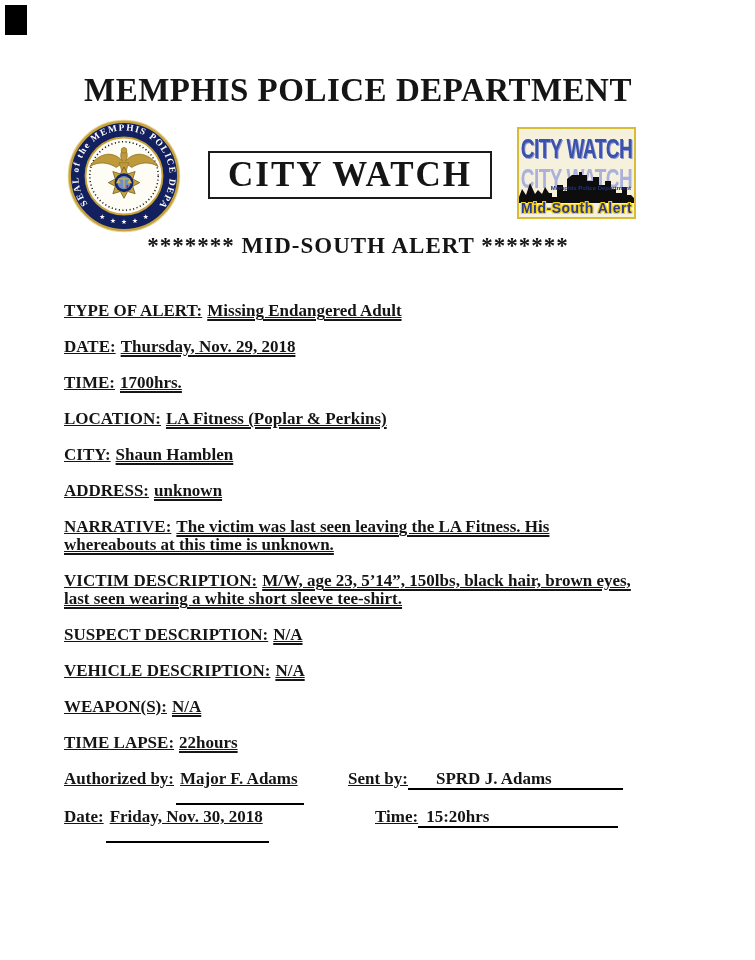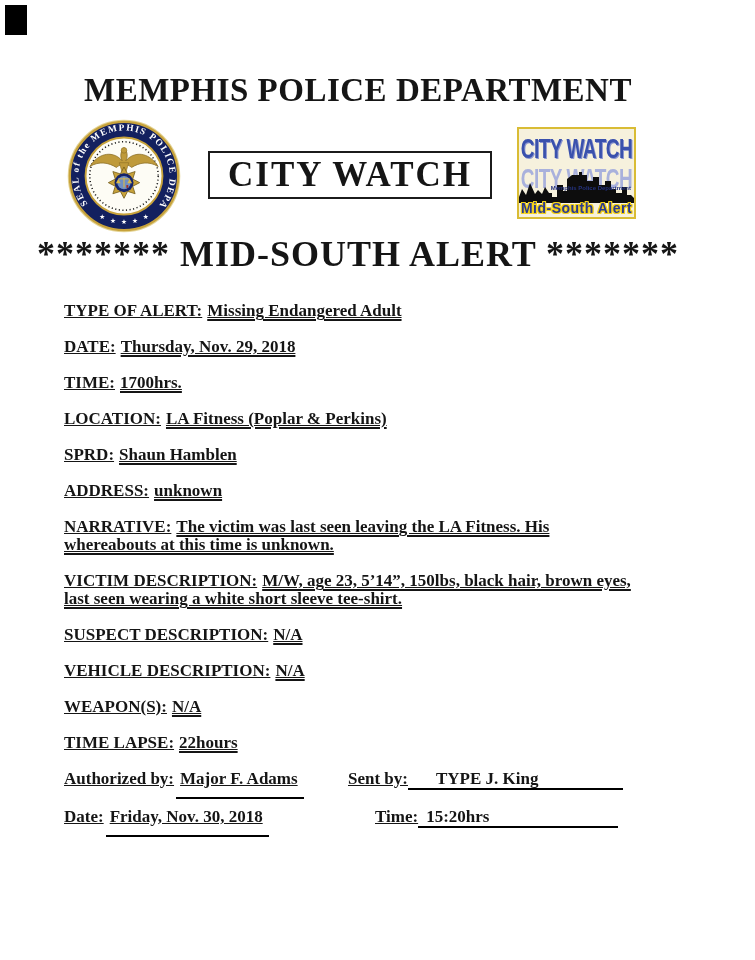--- a/index.html
+++ b/index.html
@@ -42,38 +42,38 @@
   }
   .cw-banner{
     position:absolute;bottom:1px;left:0;width:100%;text-align:center;z-index:4;
     font-size:14px;font-weight:bold;letter-spacing:.5px;color:#2b3a8f;white-space:nowrap;
     text-shadow:-1px 0 #f3d11a,1px 0 #f3d11a,0 -1px #f3d11a,0 1px #f3d11a,
                 -1px -1px #f3d11a,1px 1px #f3d11a,-1px 1px #f3d11a,1px -1px #f3d11a;
   }
   
   .alert-line{
     position:absolute;top:233px;left:0;width:716px;margin:0;
-    text-align:center;font-size:36px;letter-spacing:1px;white-space:nowrap;
+    text-align:center;font-size:23px;letter-spacing:1px;white-space:nowrap;
   }
   
   .fields{
     position:absolute;top:302px;left:64px;width:580px;
     font-size:17px;line-height:18px;text-decoration:underline;
   }
   .fields p{margin:0 0 18px 0;}
   .lbl{white-space:pre-wrap;}
   .val{
     text-decoration:underline;text-decoration-thickness:1.8px;text-underline-offset:2.5px;
     margin-left:5px;
   }
   
   .frow{display:flex;align-items:baseline;margin:0 0 18px 0;}
   .fc1{flex:0 0 284px;}
   .fc1.wide{flex:0 0 311px;}
-  .ufill{border-bottom:2px solid #000;padding:0 6px 9px 4px;margin-left:2px;}
+  .ufill{border-bottom:2px solid #000;padding:0 6px 15px 4px;margin-left:2px;}
   .fill{
     display:inline-block;box-sizing:border-box;border-bottom:2px solid #000;
     white-space:nowrap;vertical-align:baseline;
   }
   .fill.sent{width:215px;padding-left:28px;}
   .fill.time{width:200px;padding-left:8px;}
 </style>
 </head>
 <body>
 
@@ -136,32 +136,32 @@
     <div class="cw-banner">Mid-South Alert</div>
   </div>
 
   <h2 class="alert-line">******* MID-SOUTH ALERT *******</h2>
 
   <div class="fields">
     <p><span class="lbl">TYPE OF ALERT:</span><span class="val">Missing Endangered Adult</span></p>
     <p><span class="lbl">DATE:</span><span class="val">Thursday, Nov. 29, 2018</span></p>
     <p><span class="lbl">TIME:</span><span class="val">1700hrs.</span></p>
     <p><span class="lbl">LOCATION:</span><span class="val">LA Fitness (Poplar &amp; Perkins)</span></p>
-    <p><span class="lbl">SPRD:</span><span class="val">Shaun Hamblen</span></p>
+    <p><span class="lbl">CITY:</span><span class="val">Shaun Hamblen</span></p>
     <p><span class="lbl">ADDRESS:</span><span class="val">unknown</span></p>
     <p><span class="lbl">NARRATIVE:</span><span class="val">The victim was last seen leaving the LA Fitness. His whereabouts at this time is unknown.</span></p>
     <p><span class="lbl">VICTIM DESCRIPTION:</span><span class="val">M/W, age 23, 5’14”, 150lbs, black hair, brown eyes, last seen wearing a white short sleeve tee-shirt.</span></p>
     <p><span class="lbl">SUSPECT DESCRIPTION:</span><span class="val">N/A</span></p>
     <p><span class="lbl">VEHICLE DESCRIPTION:</span><span class="val">N/A</span></p>
     <p><span class="lbl">WEAPON(S):</span><span class="val">N/A</span></p>
     <p><span class="lbl">TIME LAPSE:</span><span class="val">22hours</span></p>
 
     <p class="frow">
       <span class="fc1"><span class="lbl">Authorized by:</span><span class="ufill">Major F. Adams</span></span>
-      <span><span class="lbl">Sent by:</span><span class="fill sent">TYPE J. King</span></span>
+      <span><span class="lbl">Sent by:</span><span class="fill sent">SPRD J. Adams</span></span>
     </p>
     <p class="frow">
       <span class="fc1 wide"><span class="lbl">Date:</span><span class="ufill">Friday, Nov. 30, 2018</span></span>
       <span><span class="lbl">Time:</span><span class="fill time">15:20hrs</span></span>
     </p>
   </div>
 
 </div>
 
 </body></html>

